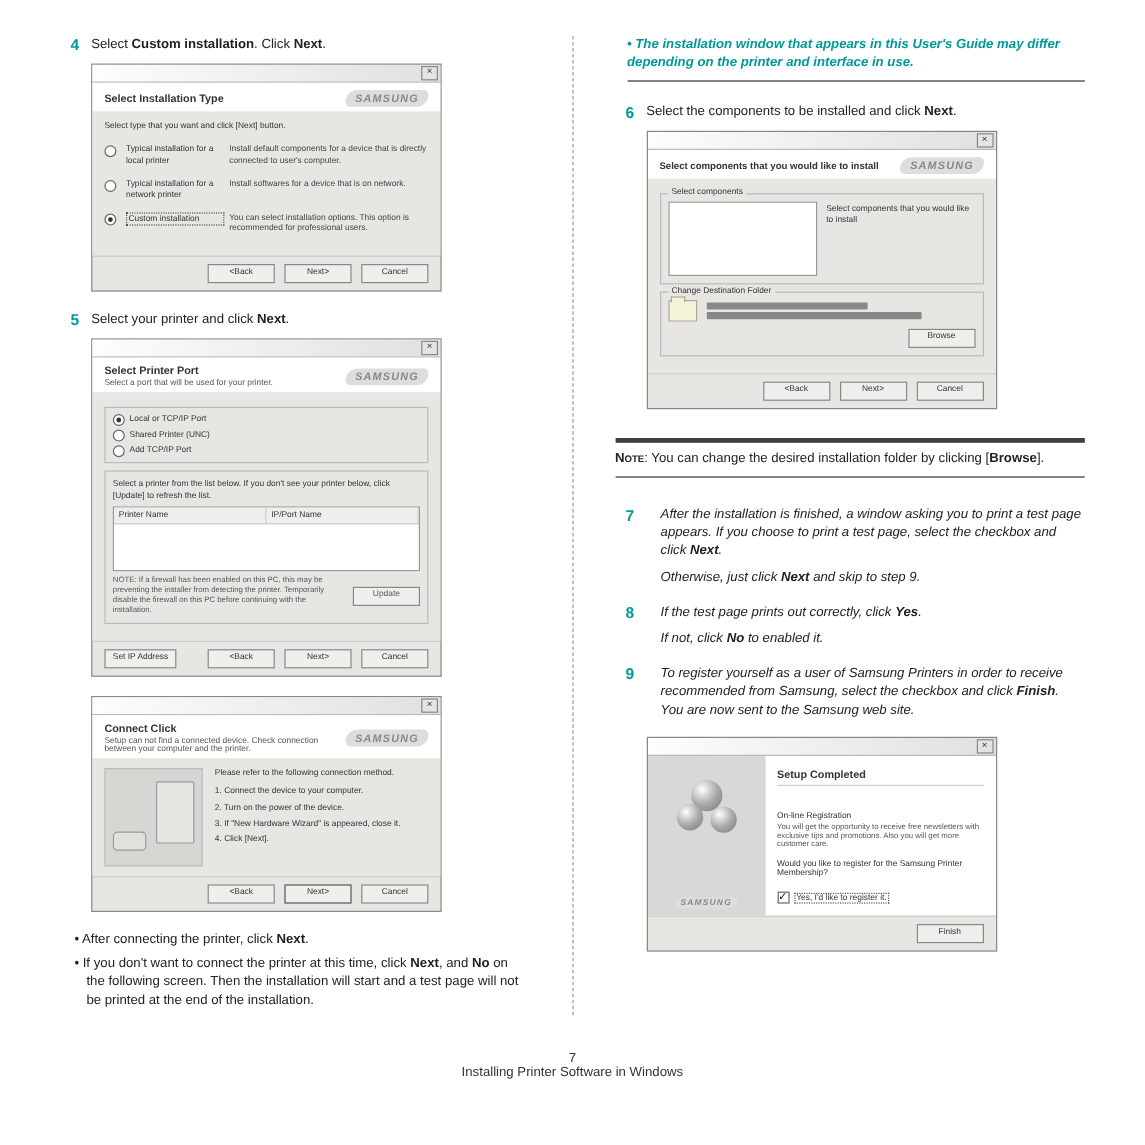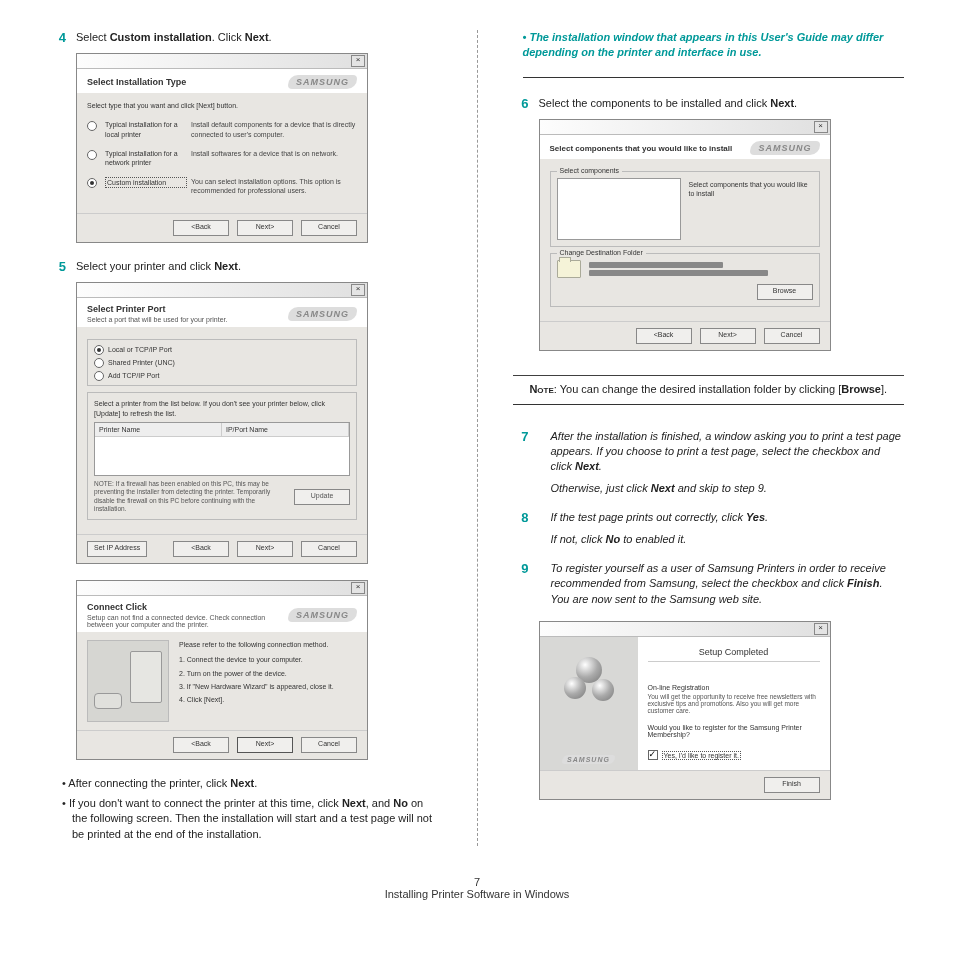--- a/index.html
+++ b/index.html
@@ -46,36 +46,35 @@
   .step-body {
     flex: 1;
     line-height: 1.4;
   }
   .step-body p { margin: 0 0 6px 12px; font-style: italic; }
   .teal-note {
     color: #009999;
     font-style: italic;
     font-weight: bold;
     border-bottom: 1px solid #333;
-    padding-bottom: 16px;
+    padding-bottom: 6px;
     margin-bottom: 18px;
     margin-left: 10px;
     font-size: 11px;
     line-height: 1.4;
   }
   .teal-note::before {
     content: "•\00a0";
   }
   .note-block {
-    border-top: 1px solid #404040;
+    border-top: 4px solid #404040;
     border-bottom: 1px solid #333;
     padding: 6px 0;
     margin: 24px 0;
     line-height: 1.4;
-    text-align: center;
   }
   .smallcaps { font-variant: small-caps; font-weight: bold; }
   .b { font-weight: bold; }
   .bullet {
     padding-left: 22px;
     line-height: 1.4;
     margin-bottom: 4px;
   }
   .bullet::before {
     content: "• ";
@@ -511,21 +510,21 @@
         <div style="display:flex;background:#fff;">
           <div class="completed-left">
             <div class="spheres">
               <span style="width:26px;height:26px;left:12px;top:0;"></span>
               <span style="width:22px;height:22px;left:0;top:20px;"></span>
               <span style="width:22px;height:22px;right:0;top:22px;"></span>
             </div>
             <div class="samsung" style="font-size:7px;padding:1px 5px;">SAMSUNG</div>
           </div>
           <div style="flex:1;padding:10px 10px;font-size:7px;">
-            <div style="font-weight:normal;font-size:9px;border-bottom:1px solid #ccc;padding-bottom:4px;margin-bottom:22px;text-align:center;">Setup Completed</div>
+            <div style="font-weight:bold;font-size:9px;border-bottom:1px solid #ccc;padding-bottom:4px;margin-bottom:22px;">Setup Completed</div>
             <div style="font-size:7px;margin-bottom:2px;">On-line Registration</div>
             <div style="font-size:6.5px;color:#555;margin-bottom:10px;">You will get the opportunity to receive free newsletters with exclusive tips and promotions. Also you will get more customer care.</div>
             <div style="font-size:7px;margin-bottom:12px;">Would you like to register for the Samsung Printer Membership?</div>
             <div style="display:flex;align-items:center;">
               <div class="check checked"></div>
               <span style="border:1px dotted #555;padding:0 1px;font-size:7px;">Yes, I'd like to register it.</span>
             </div>
           </div>
         </div>
         <div class="dlg-buttons">

